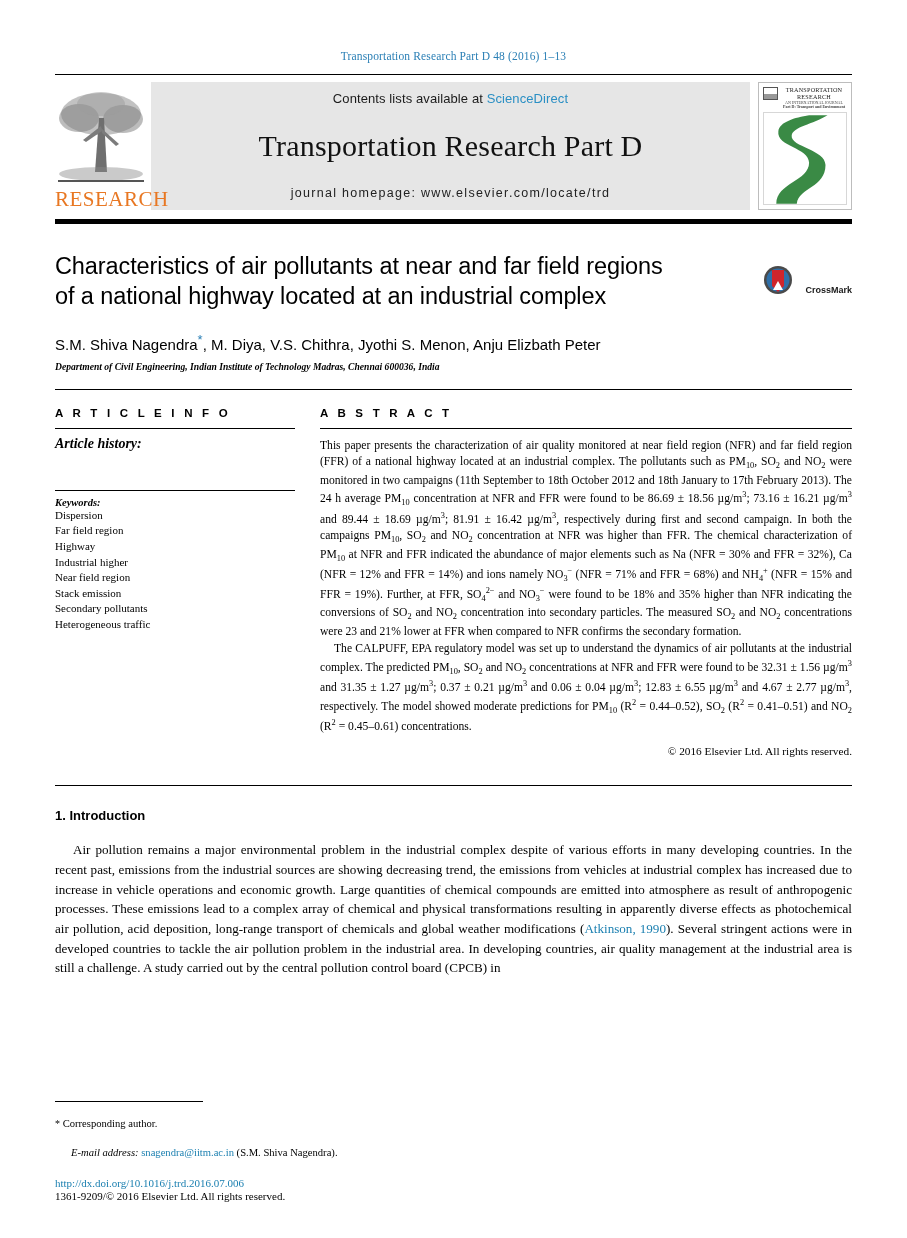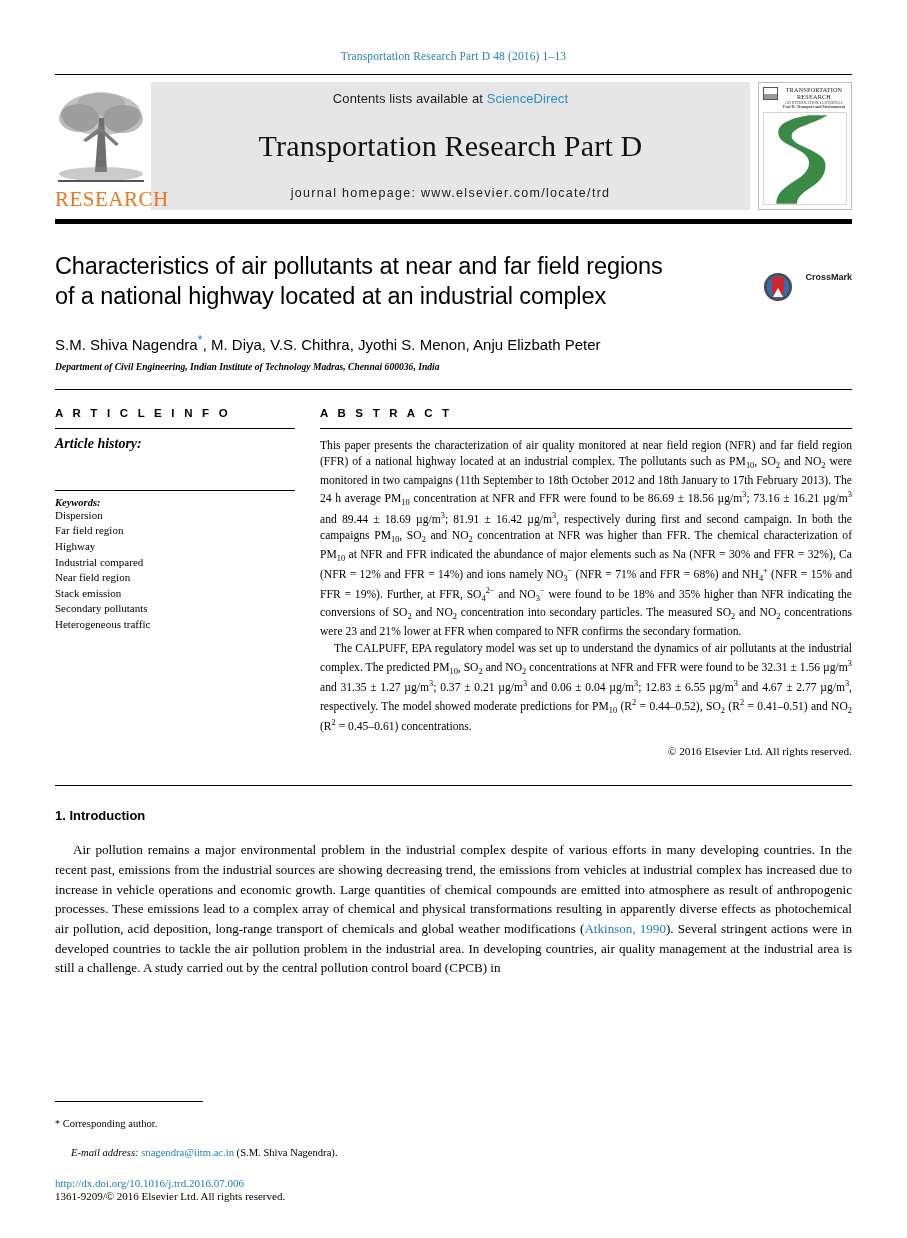--- a/index.html
+++ b/index.html
@@ -112,22 +112,22 @@
   .article-title {
     font-family: "Liberation Sans", sans-serif;
     font-size: 23.5px;
     font-weight: normal;
     line-height: 1.27;
     margin: 0;
     color: #000;
     letter-spacing: -.1px;
   }
   .crossmark {
-    position: absolute; right: 0; top: 20px;
-    display: flex; align-items: flex-start; gap: 12px;
+    position: absolute; right: 0; top: 13px;
+    display: flex; align-items: flex-end; gap: 12px;
   }
   .crossmark-text { font-family:"Liberation Sans",sans-serif; font-size:9px; font-weight:bold; color:#1a1a1a; }
 
   .authors {
     font-family: "Liberation Sans", sans-serif;
     font-size: 15px;
     margin-top: 20px;
     color: #000;
   }
   .authors .star { color: #2a7fb5; font-size: 13px; vertical-align: super; }
@@ -329,21 +329,21 @@
       <div class="sec-head">A R T I C L E   I N F O</div>
       <div class="hr-thin"></div>
       <div class="art-history">Article history:</div>
       <div class="history-gap"></div>
       <div class="hr-thin2"></div>
       <div class="kw-title">Keywords:</div>
       <ul class="kw-list">
         <li>Dispersion</li>
         <li>Far field region</li>
         <li>Highway</li>
-        <li>Industrial compared</li>
+        <li>Industrial higher</li>
         <li>Near field region</li>
         <li>Stack emission</li>
         <li>Secondary pollutants</li>
         <li>Heterogeneous traffic</li>
       </ul>
     </div>
 
     <div class="col-abs">
       <div class="sec-head">A B S T R A C T</div>
       <div class="hr-thin"></div>

